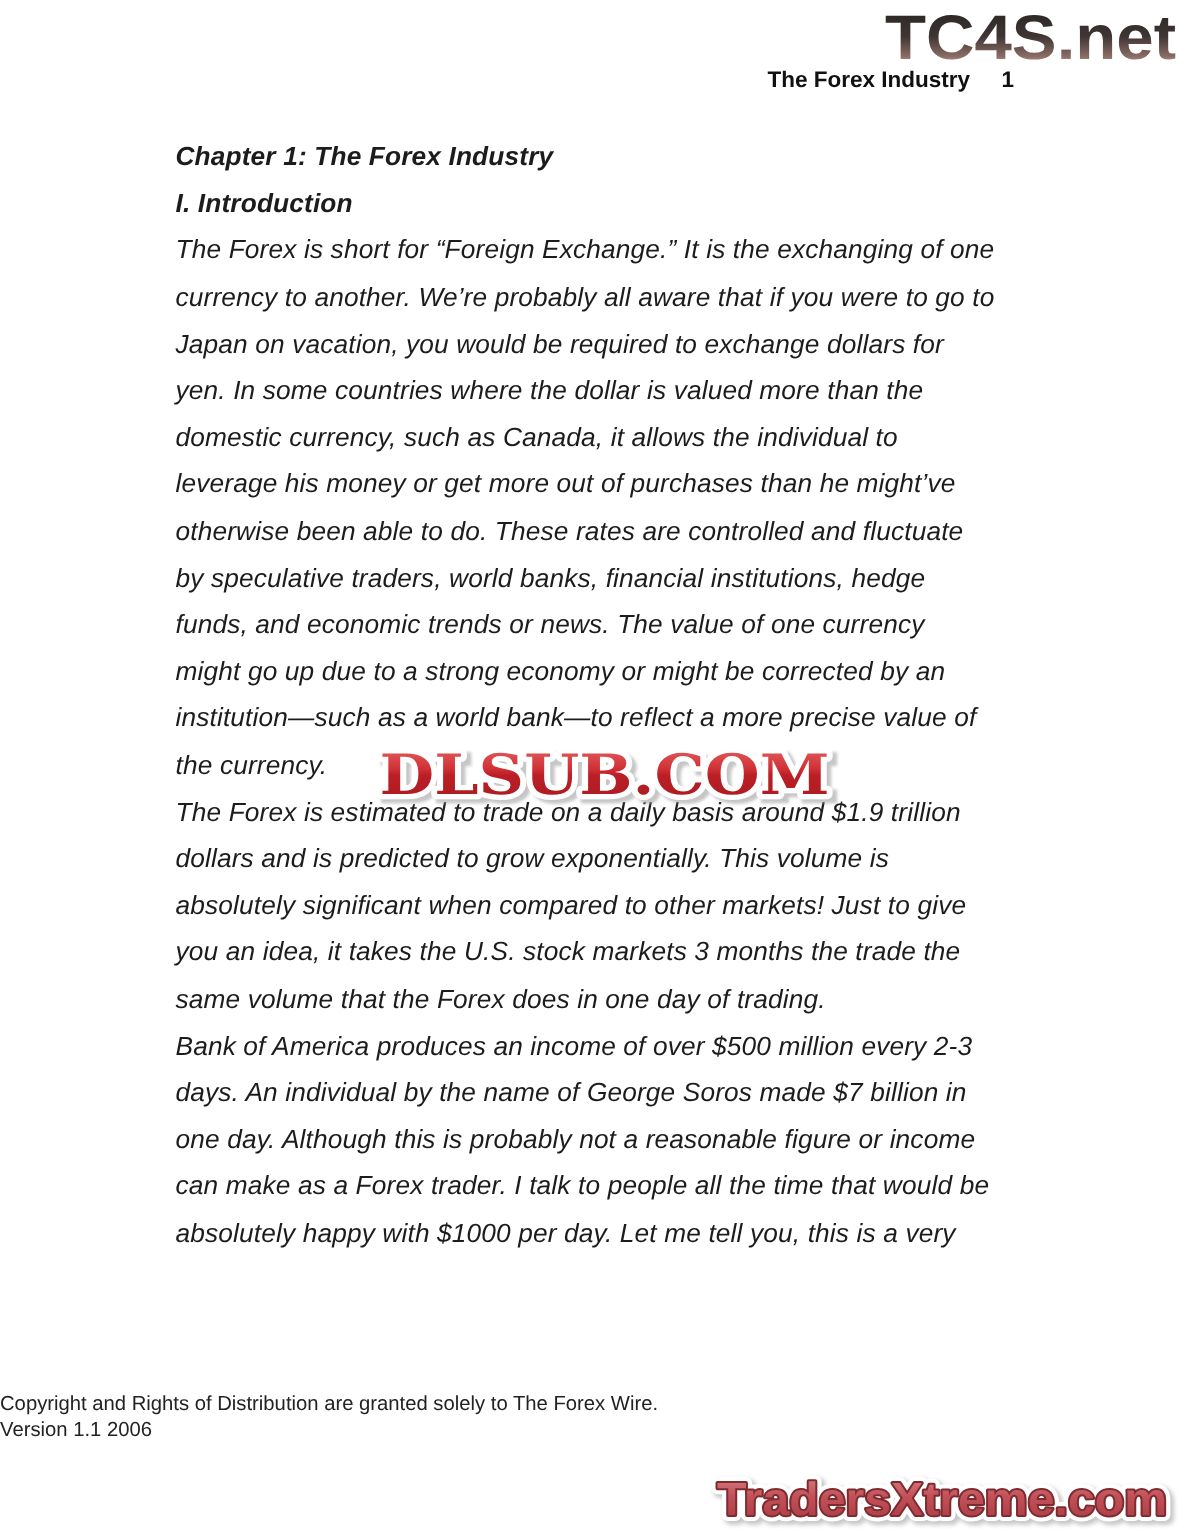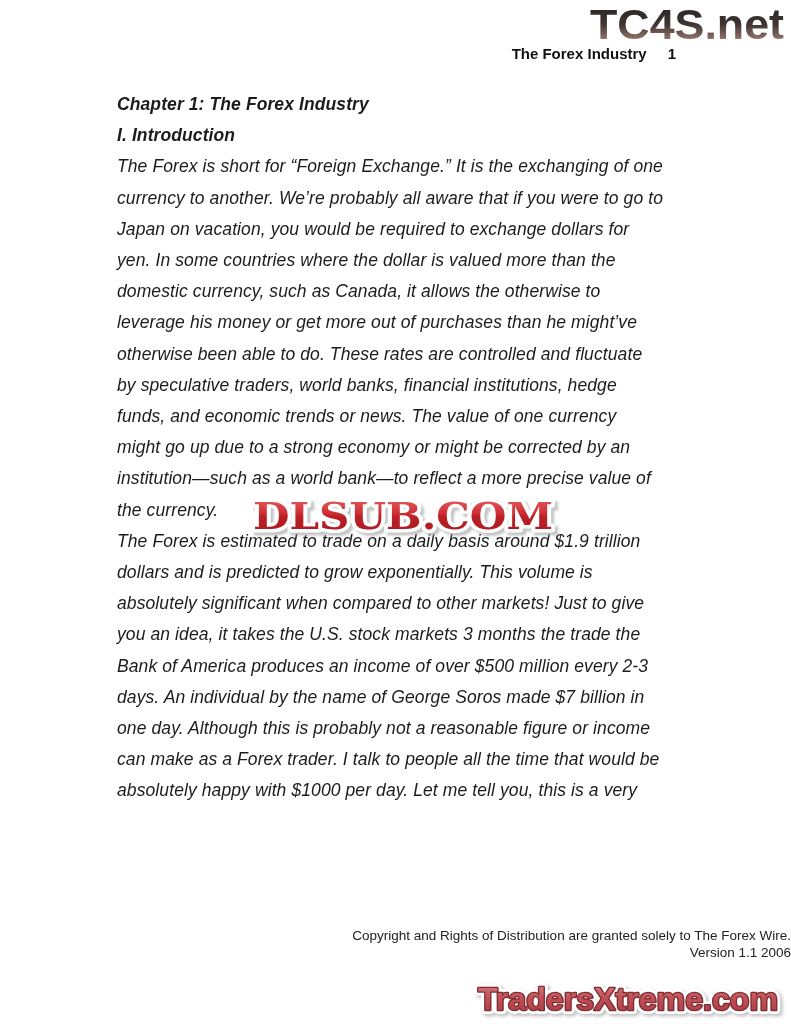--- a/index.html
+++ b/index.html
@@ -67,21 +67,21 @@
     width: 330px;
     height: 50px;
   }
 
   
   .footer {
     position: absolute;
     top: 927px;
     left: 0;
     width: 100%;
-    text-align: right;
+    text-align: left;
     font-size: 13.5px;
     line-height: 17px;
     color: #222222;
   }
 
   
   .tx-logo {
     position: absolute;
     left: 468px;
     top: 976px;
@@ -119,32 +119,33 @@
   </div>
 
   <div class="body-col">
     <div class="heading">Chapter 1: The Forex Industry</div>
     <div class="heading">I. Introduction</div>
     <div>
         <div>The Forex is short for “Foreign Exchange.” It is the exchanging of one</div>
         <div>currency to another. We’re probably all aware that if you were to go to</div>
         <div>Japan on vacation, you would be required to exchange dollars for</div>
         <div>yen. In some countries where the dollar is valued more than the</div>
-        <div>domestic currency, such as Canada, it allows the otherwise to</div>
+        <div>domestic currency, such as Canada, it allows the individual to</div>
         <div>leverage his money or get more out of purchases than he might’ve</div>
         <div>otherwise been able to do. These rates are controlled and fluctuate</div>
         <div>by speculative traders, world banks, financial institutions, hedge</div>
         <div>funds, and economic trends or news. The value of one currency</div>
         <div>might go up due to a strong economy or might be corrected by an</div>
         <div>institution—such as a world bank—to reflect a more precise value of</div>
         <div>the currency.</div>
         <div>The Forex is estimated to trade on a daily basis around $1.9 trillion</div>
         <div>dollars and is predicted to grow exponentially. This volume is</div>
         <div>absolutely significant when compared to other markets! Just to give</div>
         <div>you an idea, it takes the U.S. stock markets 3 months the trade the</div>
+        <div>same volume that the Forex does in one day of trading.</div>
         <div>Bank of America produces an income of over $500 million every 2-3</div>
         <div>days. An individual by the name of George Soros made $7 billion in</div>
         <div>one day. Although this is probably not a reasonable figure or income</div>
         <div>can make as a Forex trader. I talk to people all the time that would be</div>
         <div>absolutely happy with $1000 per day. Let me tell you, this is a very</div>
       </div>
   </div>
 
   <svg class="dlsub-logo" viewBox="0 0 330 50">
     <defs>

